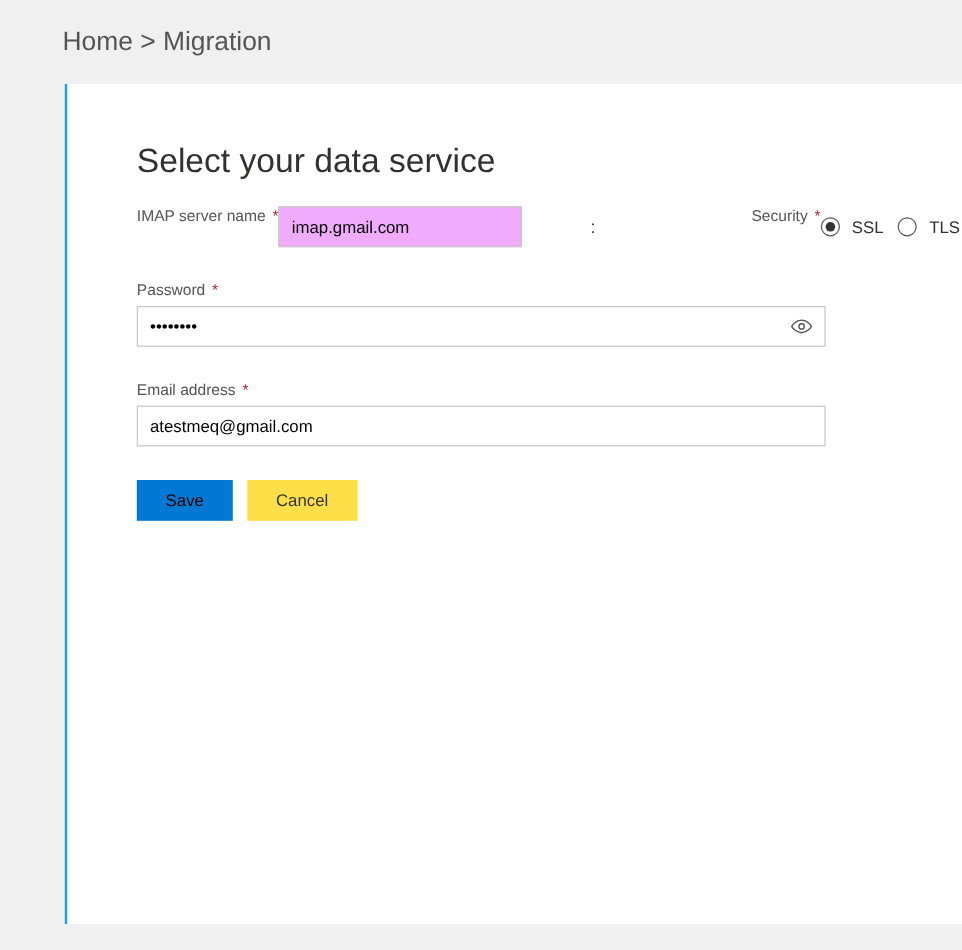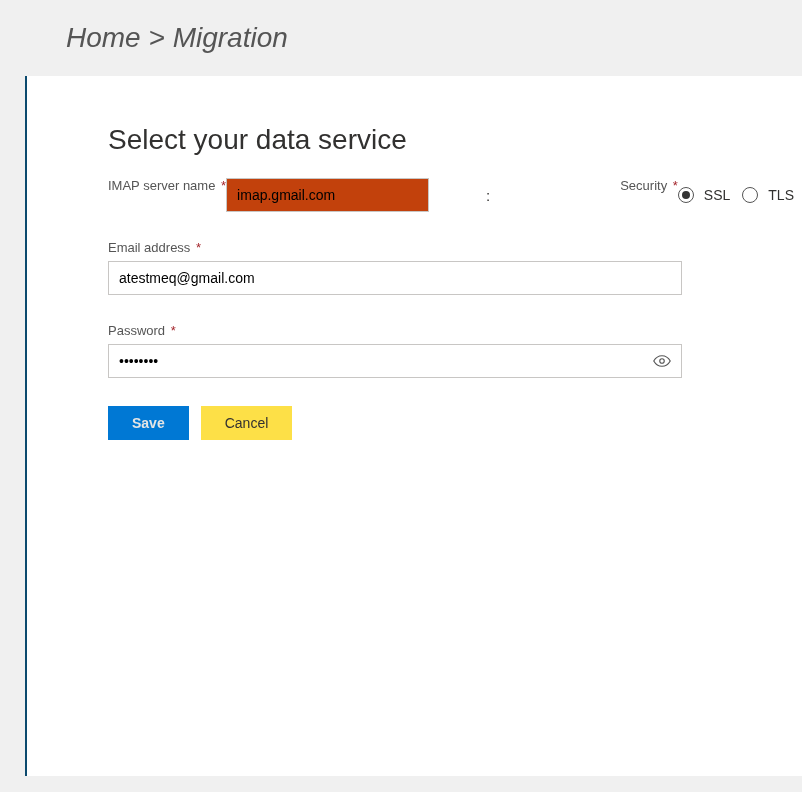--- a/index.html
+++ b/index.html
@@ -5,35 +5,34 @@
   * { box-sizing: border-box; }
   body {
     margin: 0;
     padding: 0;
     font-family: "Segoe UI", -apple-system, BlinkMacSystemFont, sans-serif;
     background: #f0f0f0;
     font-size: 14px;
     color: #323130;
   }
   .breadcrumb {
-    padding: 22px 66px;
-    font-size: 28px;
+    padding: 22px 52px;
+    font-size: 22px;
     font-weight: 300;
     color: #555;
-    font-style: italic;
   }
   .breadcrumb a {
     color: #555;
     text-decoration: none;
   }
   .panel {
     background: #fff;
-    margin-left: 25px;
-    border-left: 2px solid #0c4a6e;
-    padding: 48px 56px 200px 81px;
+    margin-left: 54px;
+    border-left: 2px solid #0ea5e9;
+    padding: 48px 56px 200px 58px;
     min-height: 700px;
   }
   h1 {
     font-size: 28px;
     font-weight: 400;
     margin: 0 0 22px 0;
     color: #323130;
   }
   .subtitle {
     font-size: 15px;
@@ -57,21 +56,21 @@
   }
   .req { color: #a4262c; margin-left: 2px; }
   input[type="text"], input[type="password"], .password-wrap {
     height: 34px;
     border: 1px solid #c8c6c4;
     padding: 0 10px;
     font-size: 14px;
     font-family: inherit;
     outline: none;
   }
-  .filled { background: #c2410c; }
+  .filled { background: #f0abfc; }
   .radio-row {
     display: flex;
     align-items: center;
     gap: 12px;
     height: 34px;
   }
   .radio {
     display: flex; align-items: center; gap: 10px;
     font-size: 14px;
   }
@@ -93,21 +92,21 @@
   .password-wrap input {
     border: none; flex: 1; height: 30px; padding: 0; background: transparent;
   }
   .eye { cursor: pointer; color: #555; display:flex; align-items:center;}
   .eye svg { width: 18px; height: 18px; }
   .buttons { display: flex; gap: 12px; }
   button {
     height: 34px; padding: 0 24px; font-size: 14px;
     border: none; font-family: inherit; cursor: pointer;
   }
-  .btn-primary { background: #0078d4; color: #e5e5e5; font-weight: 700; }
+  .btn-primary { background: #0078d4; color: #000000; font-weight: 400; }
   .btn-secondary { background: #fde047; color: #323130; }
 </style>
 </head>
 <body>
 
 <div class="breadcrumb">
   <a href="#">Home</a>
   <span>&gt;</span>
   <span>Migration</span>
 </div>
@@ -132,34 +131,34 @@
         </div>
         <div class="radio">
           <span class="radio-circle"></span>
           <span>TLS</span>
         </div>
       </div>
     </div>
   </div>
 
   <div class="full-field">
-    <label><span>Email address</span> <span class="req">*</span></label>
-    <input type="text" value="atestmeq@gmail.com" style="">
-  </div>
-
-  <div class="full-field">
     <label><span>Password</span> <span class="req">*</span></label>
     <div class="password-wrap">
       <input type="text" value="••••••••" style="">
       <span class="eye">
         <svg viewBox="0 0 24 24" fill="none" stroke="currentColor" stroke-width="1.5">
           <path d="M1 12s4-7 11-7 11 7 11 7-4 7-11 7S1 12 1 12z"></path>
           <circle cx="12" cy="12" r="3"></circle>
         </svg>
       </span>
     </div>
   </div>
 
+  <div class="full-field">
+    <label><span>Email address</span> <span class="req">*</span></label>
+    <input type="text" value="atestmeq@gmail.com" style="">
+  </div>
+
   <div class="buttons">
     <button class="btn-primary">Save</button>
     <button class="btn-secondary">Cancel</button>
   </div>
 </div>
 
 </body></html>

